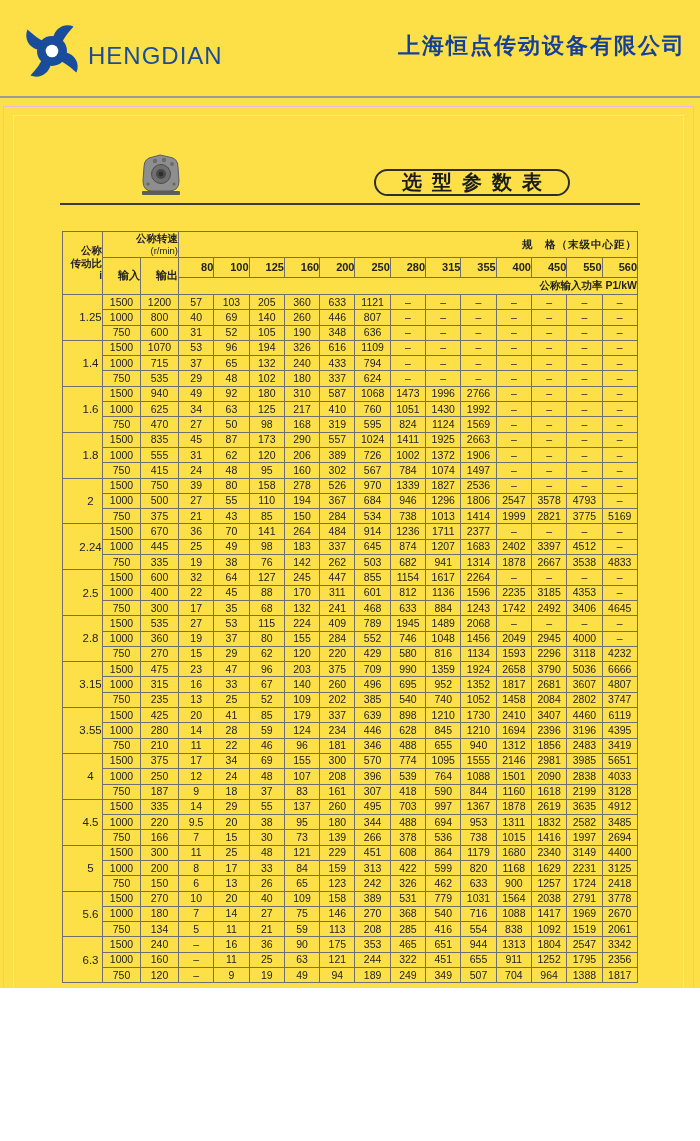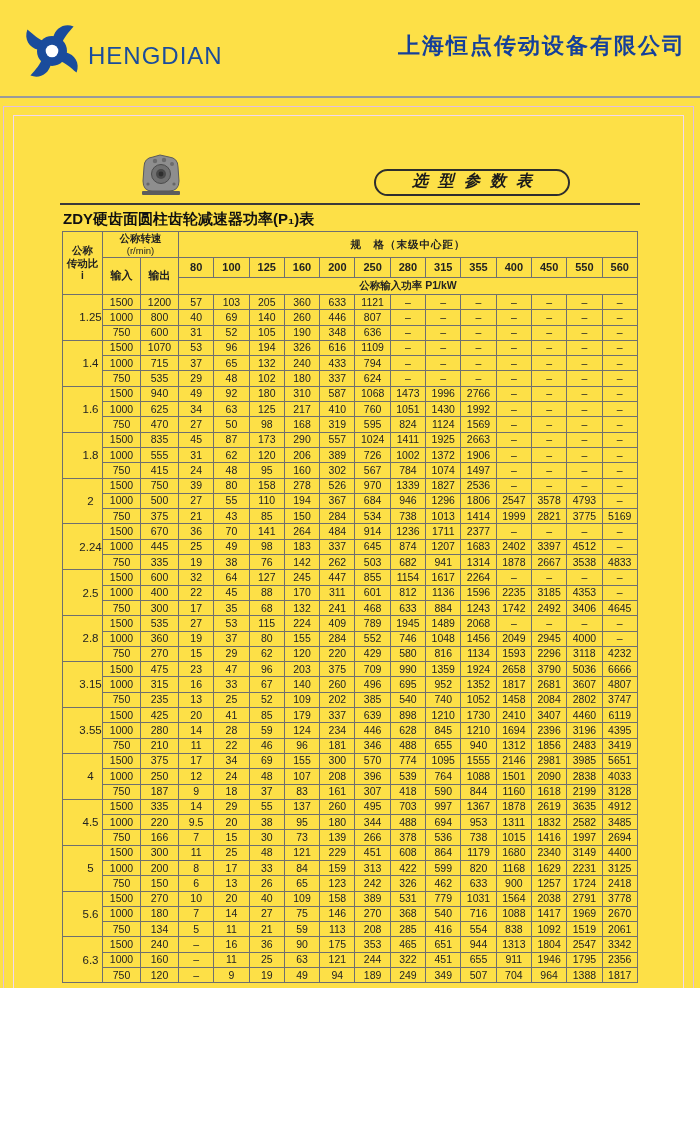--- a/index.html
+++ b/index.html
@@ -21,37 +21,37 @@
   .header-rule { position:absolute; left:0; top:96px; width:700px; height:2px; background:#9a9a9a; }
   
   .outer-frame { position:absolute; left:3px; top:106px; width:691px; height:941px; border:1px solid #e2bfe2; }
   .inner-frame { position:absolute; left:13px; top:115px; width:671px; height:922px; border:1px solid #f1d8f1; }
   
   .reducer { position:absolute; left:136px; top:151px; width:50px; height:48px; }
   
   .badge {
     position:absolute; left:374px; top:169px; width:196px; height:27px;
     border:2px solid #2e2e2e; border-radius:14px;
-    display:flex; justify-content:center;
-    font-size:16px; font-weight:bold; color:#1b1b1b;font-style:italic;
+    display:flex; align-items:center; justify-content:center;
+    font-size:20px; font-weight:bold; color:#1b1b1b;
   }
   .badge span { letter-spacing:10px; margin-right:-10px; }
   .content-rule { position:absolute; left:60px; top:203px; width:580px; height:2px; background:#3a3a3a; }
   .table-title { position:absolute; left:63px; top:210px; font-size:15px; font-weight:bold; color:#111; }
   
   table.power-table {
     position:absolute; left:62px; top:231px; width:576px;
     border-collapse:collapse; table-layout:fixed;
   }
   .power-table td, .power-table th {
     border:1px solid #6f6f6f; text-align:center; vertical-align:middle;
     font-size:10.5px; color:#222; font-weight:normal; padding:0; line-height:1.25;
     overflow:hidden; white-space:nowrap;
   }
-  .power-table thead td { font-weight:600; }
+  .power-table thead td { font-weight:600;text-align:right; }
   .hrowA td { height:20px; }
   .hrowB td { height:20px; font-size:11px; }
   .hrowC td { height:17px; }
   .col1-h { font-size:11px; line-height:1.15; }
   .col1-h .sub { font-size:10px; }
   .speed-h { line-height:1.1; font-size:11px; }
   .speed-h .unit { font-size:9.5px; font-weight:normal; }
   .spec-h { font-size:12px; letter-spacing:1px; }
   .power-table tbody td { height:15.3px; }
   .power-table td.ratio { font-size:11.5px;padding-left:16px; }
@@ -97,21 +97,20 @@
     <circle cx="12" cy="33" r="1.6" fill="#666"></circle>
     <circle cx="38" cy="33" r="1.6" fill="#666"></circle>
   </svg>
 
   <div class="badge">
     <span>选型参数表</span>
   </div>
 
   <div class="content-rule"></div>
 
-  <div class="table-title">ZDY硬齿面圆柱齿轮减速器功率(P₁)表</div>
 
   <table class="power-table">
     <colgroup>
       <col style="width:40px">
         <col style="width:38px">
         <col style="width:38px">
       <col>
         <col>
         <col>
         <col>
@@ -912,21 +911,21 @@
           <td>–</td>
           <td>11</td>
           <td>25</td>
           <td>63</td>
           <td>121</td>
           <td>244</td>
           <td>322</td>
           <td>451</td>
           <td>655</td>
           <td>911</td>
-          <td>1946</td>
+          <td>1252</td>
           <td>1795</td>
           <td>2356</td>
         </tr>
         <tr>
           <td>750</td>
           <td>120</td>
           <td>–</td>
           <td>9</td>
           <td>19</td>
           <td>49</td>

